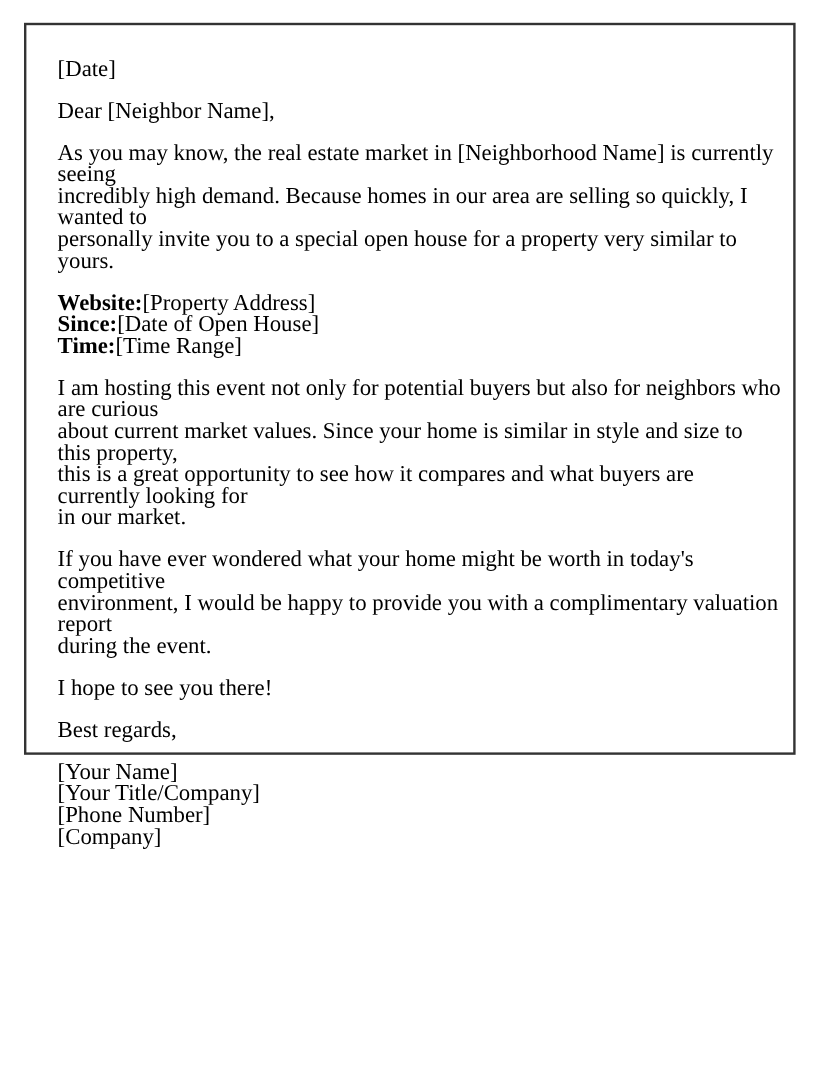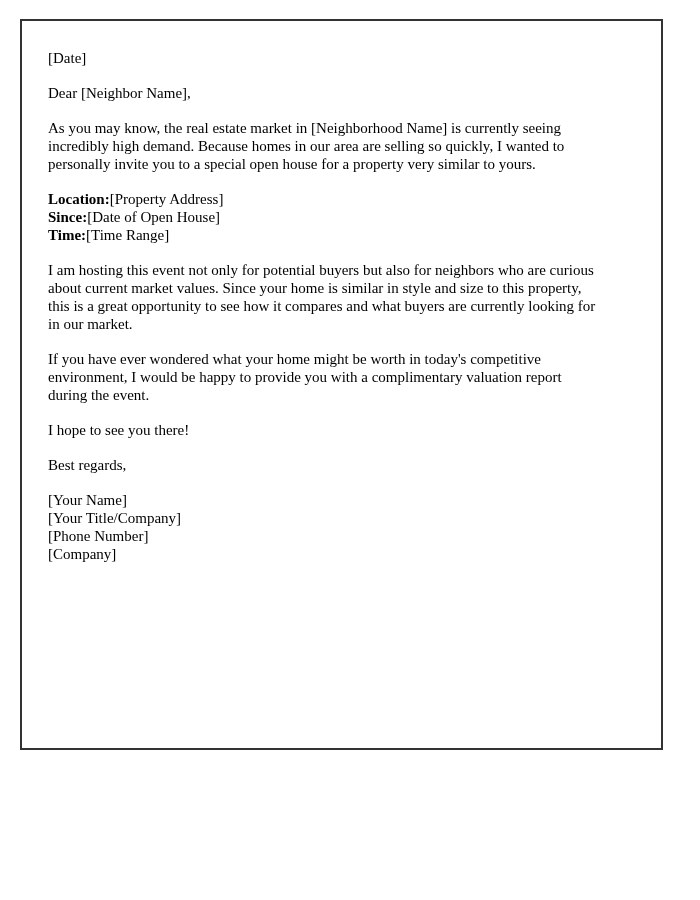--- a/index.html
+++ b/index.html
@@ -12,27 +12,27 @@
     width: 700px;
     height: 900px;
     background: #ffffff;
     overflow: hidden;
   }
   .letter-page {
     position: absolute;
     left: 20px;
     top: 19px;
     width: 643px;
-    height: 731px;
+    height: 610px;
     box-sizing: border-box;
     border: 2px solid #333333;
     background: #ffffff;
     padding: 28px 10px 0 26px;
     font-family: "Liberation Serif", "DejaVu Serif", serif;
-    font-size: 15px;
+    font-size: 19px;
     line-height: 18px;
     color: #000000;
   }
   .block {
     margin: 0 0 17px 0;
   }
   .para {
     white-space: pre-line;
   }
   .line {
@@ -53,21 +53,21 @@
     <div class="block">[Date]</div>
 
 
     <div class="block">Dear [Neighbor Name],</div>
 
     <div class="block para">As you may know, the real estate market in [Neighborhood Name] is currently seeing
 incredibly high demand. Because homes in our area are selling so quickly, I wanted to
 personally invite you to a special open house for a property very similar to yours.</div>
 
     <div class="block">
-      <span class="line"><span class="detail-label">Location:</span><span class="detail-value">[Property Address]</span></span>
+      <span class="line"><span class="detail-label">Website:</span><span class="detail-value">[Property Address]</span></span>
       <span class="line"><span class="detail-label">Since:</span><span class="detail-value">[Date of Open House]</span></span>
       <span class="line"><span class="detail-label">Time:</span><span class="detail-value">[Time Range]</span></span>
     </div>
 
     <div class="block para">I am hosting this event not only for potential buyers but also for neighbors who are curious
 about current market values. Since your home is similar in style and size to this property,
 this is a great opportunity to see how it compares and what buyers are currently looking for
 in our market.</div>
 
     <div class="block para">If you have ever wondered what your home might be worth in today's competitive

